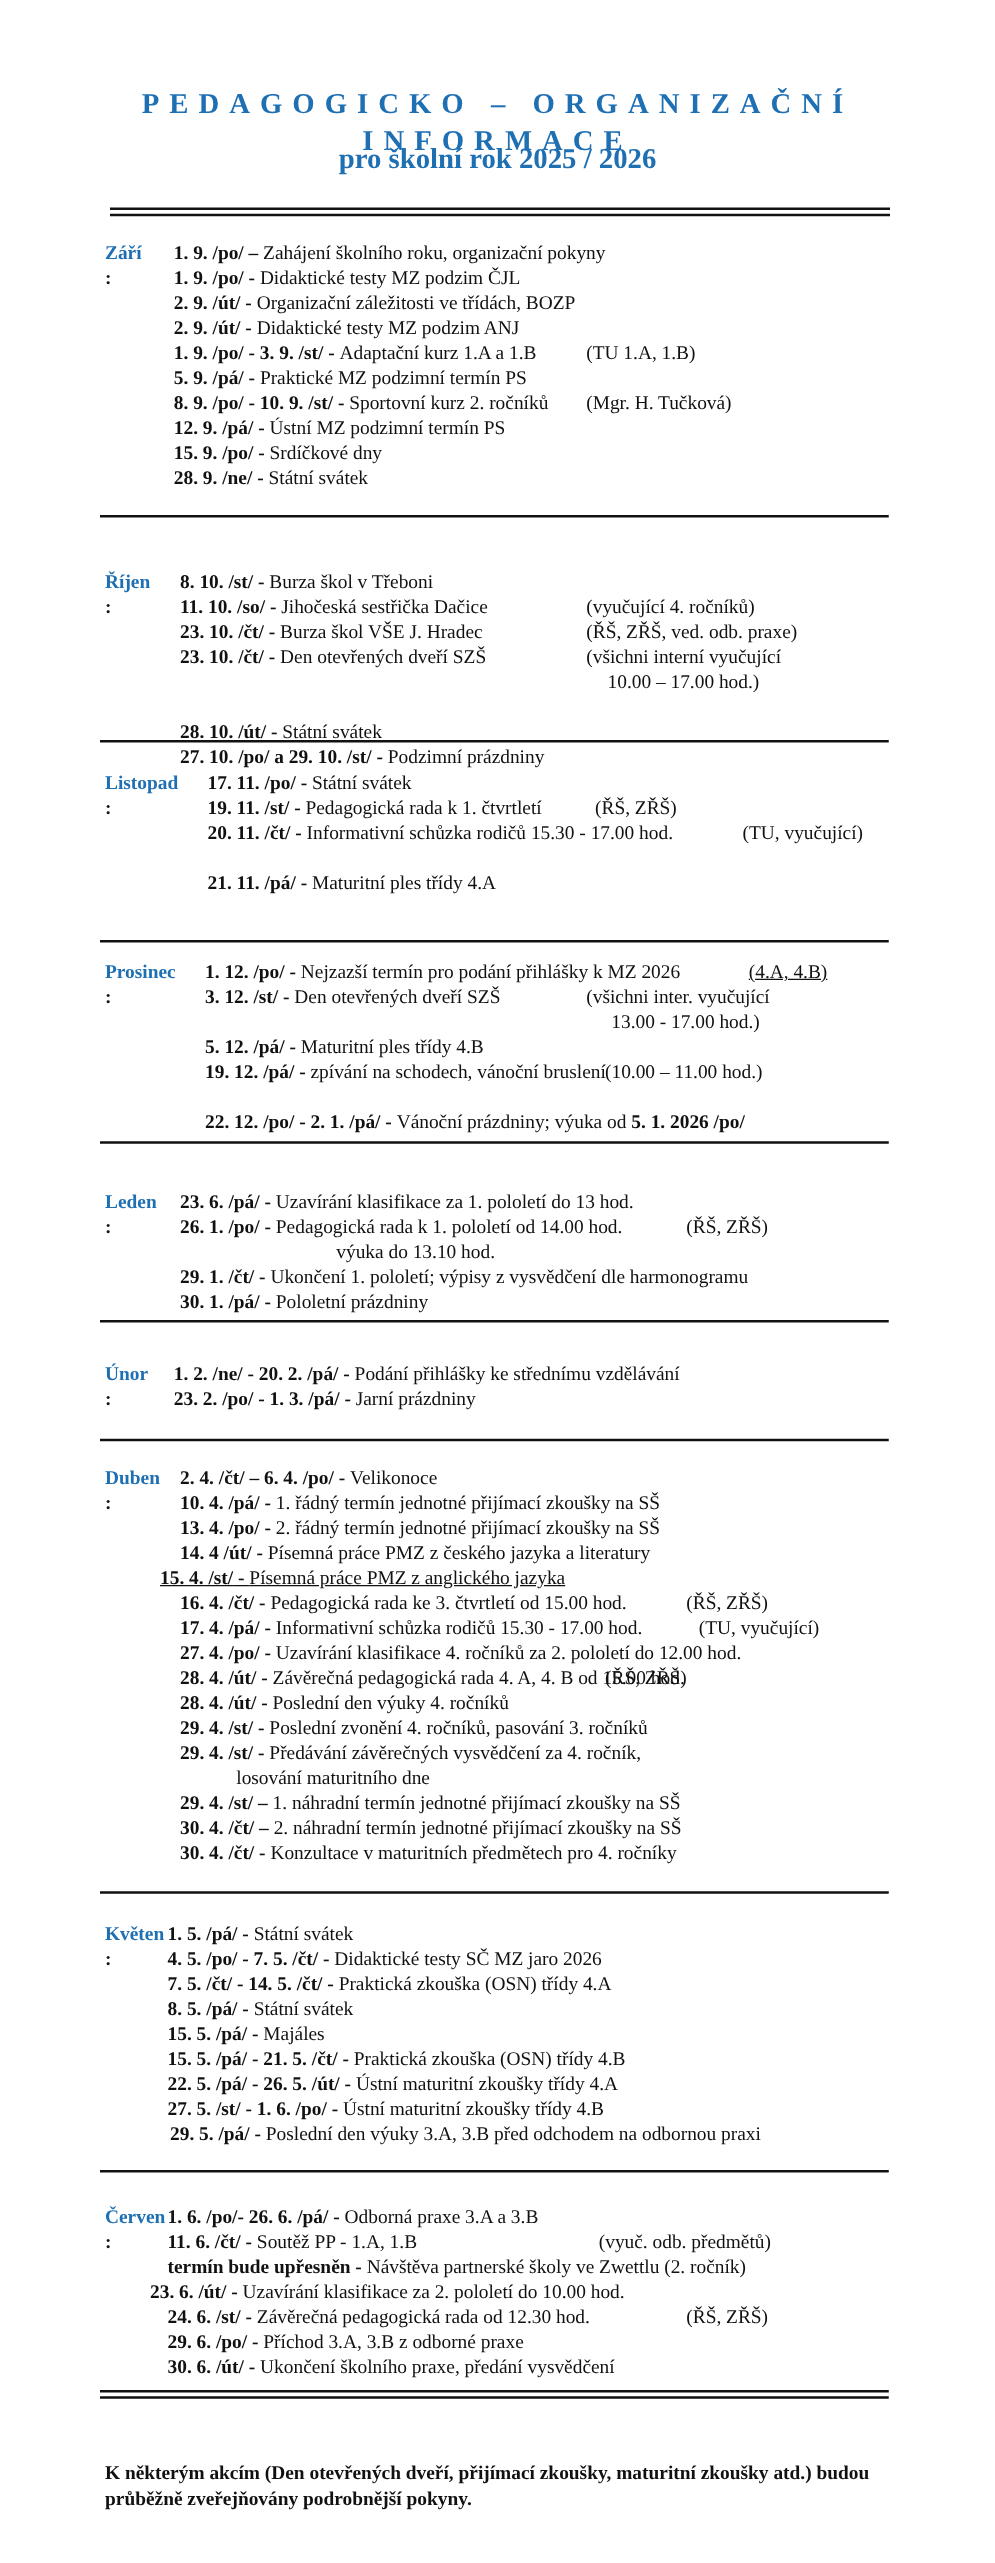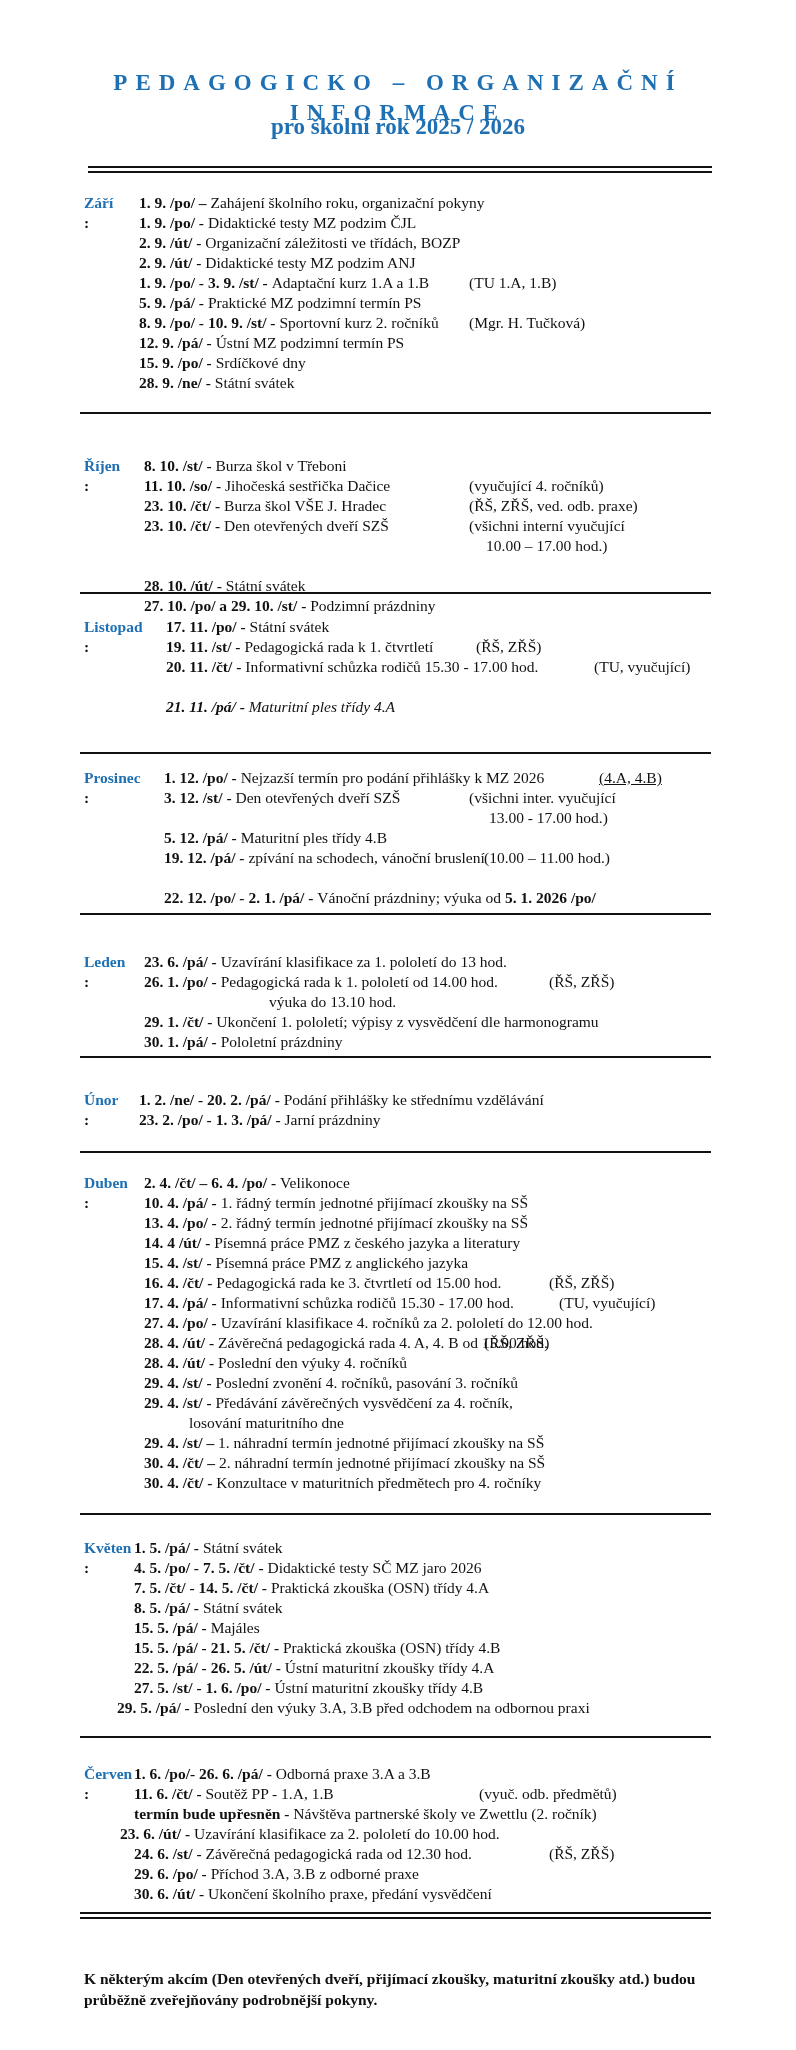--- a/index.html
+++ b/index.html
@@ -105,21 +105,21 @@
       <div class="row">
         <span style="position: absolute; left: 82px;"><span class="b">19. 11. /st/</span><span class="b"> - </span><span>Pedagogická rada k 1. čtvrtletí</span></span>
         <span class="note" style="left: 392px; top: 0px;">(ŘŠ, ZŘŠ)</span>
       </div>
       <div class="row">
         <span style="position: absolute; left: 82px;"><span class="b">20. 11. /čt/</span><span class="b"> - </span><span>Informativní schůzka rodičů 15.30 - 17.00 hod.</span></span>
         <span class="note" style="left: 510px; top: 0px;">(TU, vyučující)</span>
       </div>
       <div class="row"></div>
       <div class="row">
-        <span style="position: absolute; left: 82px; font-style: italic;"><span class="b">21. 11. /pá/</span><span class="b"> - </span><span>Maturitní ples třídy 4.A</span></span>
+        <span style="position: absolute; left: 82px;"><span class="b">21. 11. /pá/</span><span class="b"> - </span><span>Maturitní ples třídy 4.A</span></span>
       </div>
     </div>
     <div class="single" style="top: 752px;"></div>
     <div class="sec" style="top: 768px;">
       <span class="month"><span>Prosinec</span><span class="colon">:</span></span>
       <div class="row">
         <span style="position: absolute; left: 80px;"><span class="b">1. 12. /po/</span><span class="b"> - </span><span>Nejzazší termín pro podání přihlášky k MZ 2026</span></span>
         <span class="note" style="left: 515px; top: 0px; text-decoration: underline;">(4.A, 4.B)</span>
       </div>
       <div class="row">
@@ -180,21 +180,21 @@
       <div class="row">
         <span style="position: absolute; left: 60px;"><span class="b">10. 4. /pá/</span><span class="b"> - </span><span>1. řádný termín jednotné přijímací zkoušky na SŠ</span></span>
       </div>
       <div class="row">
         <span style="position: absolute; left: 60px;"><span class="b">13. 4. /po/</span><span class="b"> - </span><span>2. řádný termín jednotné přijímací zkoušky na SŠ</span></span>
       </div>
       <div class="row">
         <span style="position: absolute; left: 60px;"><span class="b">14. 4 /út/</span><span class="b"> - </span><span>Písemná práce PMZ z českého jazyka a literatury</span></span>
       </div>
       <div class="row">
-        <span style="position: absolute; left: 60px;"><span class="b">15. 4. /st/</span><span class="b"> - </span><span>Písemná práce PMZ z anglického jazyka</span></span>
+        <span style="position: absolute; left: 44px; text-decoration: underline;"><span class="b">15. 4. /st/</span><span class="b"> - </span><span>Písemná práce PMZ z anglického jazyka</span></span>
       </div>
       <div class="row">
         <span style="position: absolute; left: 60px;"><span class="b">16. 4. /čt/</span><span class="b"> - </span><span>Pedagogická rada ke 3. čtvrtletí od 15.00 hod.</span></span>
         <span class="note" style="left: 465px; top: 0px;">(ŘŠ, ZŘŠ)</span>
       </div>
       <div class="row">
         <span style="position: absolute; left: 60px;"><span class="b">17. 4. /pá/</span><span class="b"> - </span><span>Informativní schůzka rodičů 15.30 - 17.00 hod.</span></span>
         <span class="note" style="left: 475px; top: 0px;">(TU, vyučující)</span>
       </div>
       <div class="row">
@@ -247,21 +247,21 @@
       <div class="row">
         <span style="position: absolute; left: 50px;"><span class="b">15. 5. /pá/ - 21. 5. /čt/</span><span class="b">  -  </span><span>Praktická zkouška (OSN) třídy 4.B</span></span>
       </div>
       <div class="row">
         <span style="position: absolute; left: 50px;"><span class="b">22. 5. /pá/ - 26. 5. /út/</span><span class="b">  - </span><span>Ústní maturitní zkoušky třídy 4.A</span></span>
       </div>
       <div class="row">
         <span style="position: absolute; left: 50px;"><span class="b">27. 5. /st/ - 1. 6. /po/</span><span class="b">  - </span><span>Ústní maturitní zkoušky třídy 4.B</span></span>
       </div>
       <div class="row">
-        <span style="position: absolute; left: 33px;"><span class="b">29. 5. /pá/</span><span class="b"> - </span><span>Poslední den výuky 3.A, 3.B před odchodem na odbornou praxi</span></span>
+        <span style="position: absolute; left: 52px;"><span class="b">29. 5. /pá/</span><span class="b"> - </span><span>Poslední den výuky 3.A, 3.B před odchodem na odbornou praxi</span></span>
       </div>
     </div>
     <div class="single" style="top: 1736px;"></div>
     <div class="sec" style="top: 1764px;">
       <span class="month"><span>Červen</span><span class="colon">:</span></span>
       <div class="row">
         <span style="position: absolute; left: 50px;"><span class="b">1. 6. /po/- 26. 6. /pá/</span><span class="b"> - </span><span>Odborná praxe 3.A a 3.B</span></span>
       </div>
       <div class="row">
         <span style="position: absolute; left: 50px;"><span class="b">11. 6. /čt/</span><span class="b"> - </span><span>Soutěž  PP - 1.A, 1.B</span></span>

